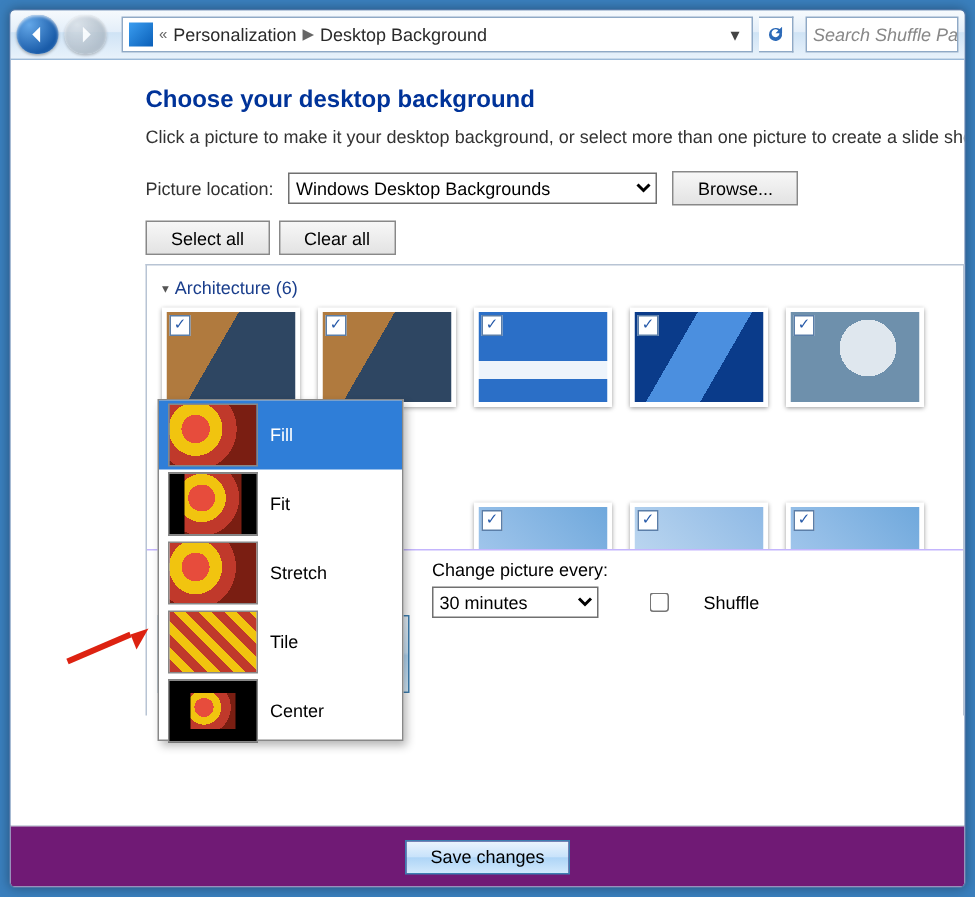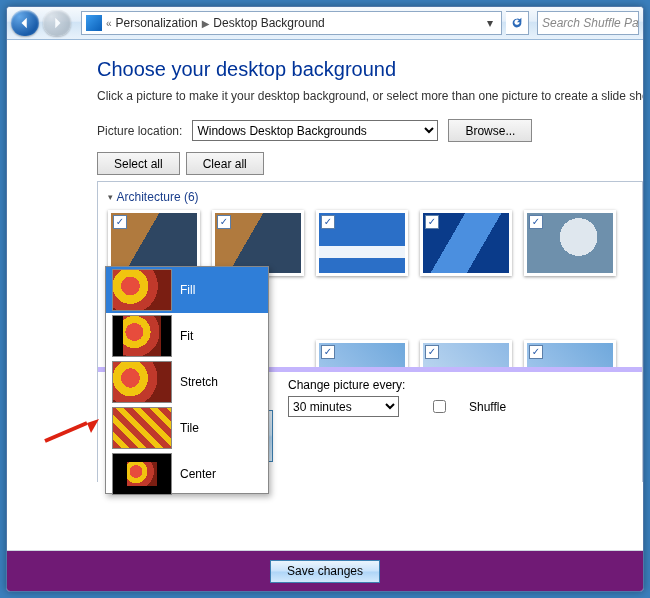--- a/index.html
+++ b/index.html
@@ -14,21 +14,21 @@
 .addr .icon-sq{width:16px;height:16px;background:linear-gradient(135deg,#3a9df0,#0a5fb8);display:flex}
 .addr span.sep{color:#666;font-size:10px}
 .addr span.crumb{color:#2a2a2a;white-space:nowrap}
 .addr .spacer{flex:1}
 .addr .dd{width:14px;height:18px;display:flex;align-items:center;justify-content:center;color:#444}
 .refresh{width:22px;height:22px;border:1px solid #8fa9c6;border-left:none;background:#fff;display:flex;align-items:center;justify-content:center;color:#2c6ab8}
 .search{width:92px;height:22px;background:#fff;border:1px solid #8fa9c6;margin-left:4px;padding:0 4px;color:#888;font-style:italic;display:flex;align-items:center;overflow:hidden;white-space:nowrap}
 
 
 .content{flex:1;padding:18px 0 0 90px;position:relative;overflow:hidden}
-h1{margin:0 0 8px 0;font-weight:400;font-size:20px;color:#003399}
+h1{margin:0 0 8px 0;font-weight:700;font-size:16px;color:#003399}
 .sub{margin:0 0 16px 0;color:#333;white-space:nowrap}
 .row{display:flex;align-items:center;gap:10px;margin-bottom:10px}
 label.lbl{color:#333}
 select.dd,input.dd{height:21px;font:inherit;background:#fff;border:1px solid #707070}
 select.wide{width:246px}
 button.btn{height:23px;padding:0 16px;background:linear-gradient(#f7f7f7,#e3e3e3);border:1px solid #888;font:inherit}
 .btns{display:flex;gap:6px}
 
 
 .gallery{border:1px solid #b8c4d4;border-bottom:none;margin-top:6px;padding:8px 10px 0;height:292px;background:#fff;position:relative;overflow:hidden}
@@ -40,21 +40,21 @@
 .chk{position:absolute;left:2px;top:2px;width:12px;height:12px;background:#fff;border:1px solid #5b7ea8;display:flex;align-items:center;justify-content:center;color:#2458a8;font-size:10px;line-height:1}
 
 .t1{background:linear-gradient(120deg,#b07a3e 0 40%,#2e4662 40% 100%)}
 .t2{background:linear-gradient(180deg,#2b6fc7 0 55%,#eef4fb 55% 75%,#2b6fc7 75%)}
 .t3{background:linear-gradient(120deg,#0a3b8a 0 35%,#4b8fdf 35% 65%,#0a3b8a 65%)}
 .t4{background:radial-gradient(circle at 60% 40%,#dfe7ee 0 30%,#6e90ac 30% 100%)}
 .t5{background:linear-gradient(45deg,#adcdef,#6fa8dc)}
 .t6{background:linear-gradient(45deg,#c6ddf2,#8eb9e5)}
 
 
-.strip{position:absolute;left:0;right:0;bottom:0;height:90px;border-top:5px solid #c4b5fd;background:#fff;padding:10px 12px}
+.strip{position:absolute;left:0;right:0;bottom:0;height:90px;border-top:1px solid #c4b5fd;background:#fff;padding:10px 12px}
 .strip .row{margin-bottom:4px}
 .shuf{display:flex;align-items:center;gap:20px;margin-left:20px}
 .shuf input{width:13px;height:13px}
 
 
 .pp-combo{position:absolute;left:98px;width:162px;height:46px;bottom:88px;border:1px solid #3c7fb1;background:linear-gradient(#e9f3fb,#cde6f9 48%,#b5d9f5 52%,#d7ecfb);display:flex;align-items:center;padding:2px;gap:8px;z-index:5}
 .pp-combo .thumb-mini{width:58px;height:40px;border:1px solid #888;background:linear-gradient(90deg,#c0392b,#f1c40f 40%,#c0392b 55%,#7a1e12)}
 .pp-combo .plabel{flex:1}
 .pp-combo .caret{width:12px;color:#333}
 

